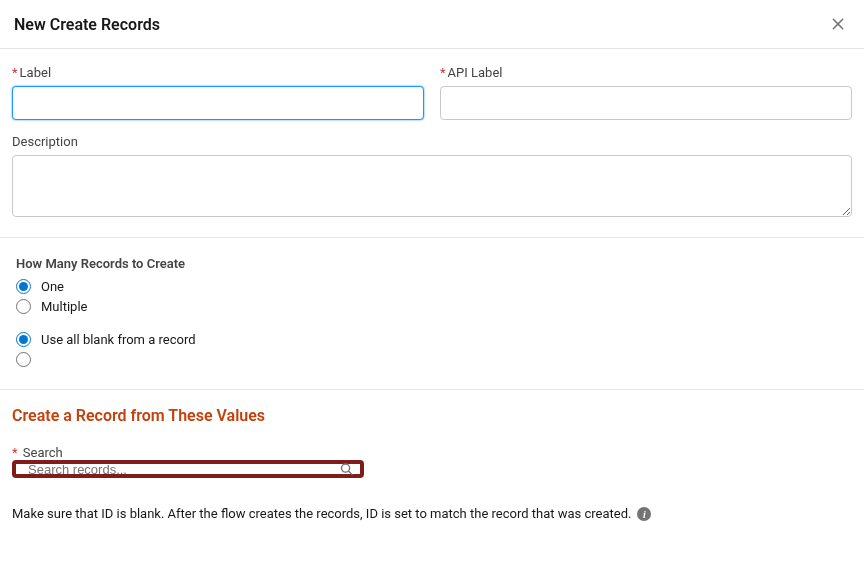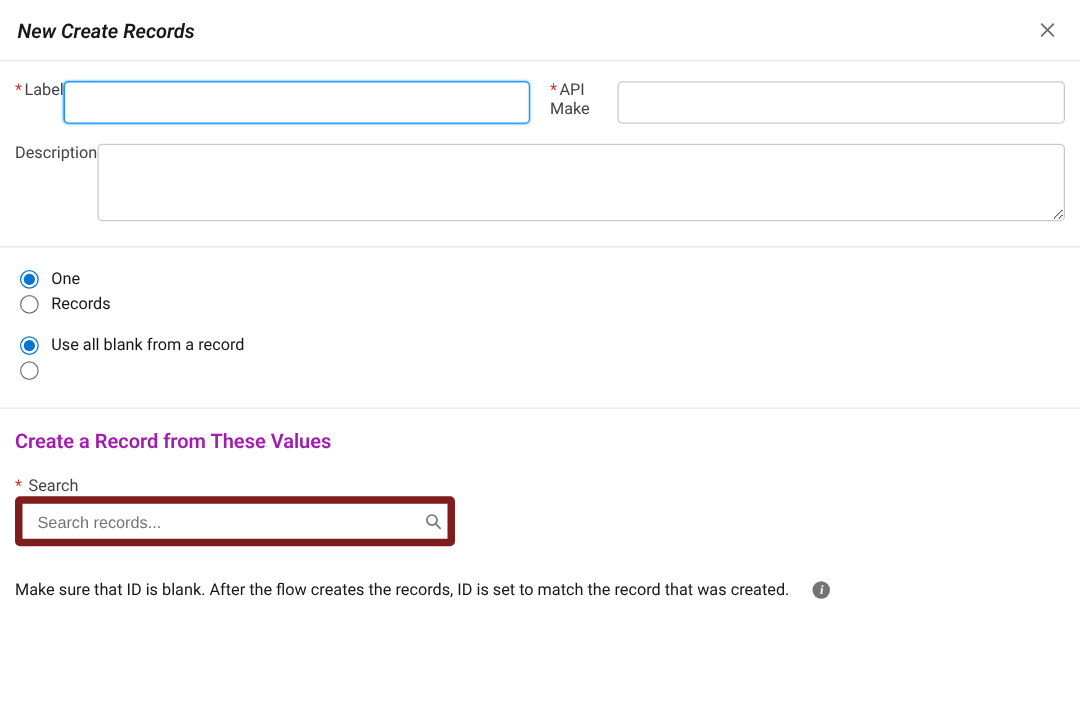--- a/index.html
+++ b/index.html
@@ -18,21 +18,20 @@
       display: flex;
       justify-content: space-between;
       align-items: center;
       padding: 12px 14px 12px 14px;
       border-bottom: 1px solid #e5e5e5;
     }
     .modal-title {
       font-size: 16px;
       font-weight: 600;
       color: #181818;
-      font-style: italic;
     }
     .close-btn {
       background: none;
       border: none;
       cursor: pointer;
       padding: 4px;
       color: #706e6b;
       display: flex;
       align-items: center;
       justify-content: center;
@@ -45,21 +44,21 @@
       padding: 16px 12px 20px 12px;
     }
     .field-row {
       display: flex;
       gap: 16px;
       margin-bottom: 14px;
     }
     .field {
       flex: 1;
       display: flex;
-      flex-direction: row;
+      flex-direction: column;
     }
     .field-label {
       font-size: 13px;
       color: #444;
       margin-bottom: 6px;
     }
     .req-asterisk {
       color: #c23934;
       margin-right: 2px;
     }
@@ -134,31 +133,31 @@
     .radio-text {
       font-size: 13px;
       color: #181818;
     }
     .create-section {
       padding: 16px 12px 10px 12px;
     }
     .section-heading {
       font-size: 16px;
       font-weight: 600;
-      color: #a21caf;
+      color: #c2410c;
       margin-bottom: 20px;
     }
     .combobox-wrapper {
       position: relative;
       width: 352px;
     }
     .combobox-input {
       width: 100%;
-      height: 40px;
-      border: 6px solid #7f1d1d;
+      height: 18px;
+      border: 4px solid #7f1d1d;
       border-radius: 4px;
       padding: 0 34px 0 12px;
       font-size: 13px;
       outline: none;
     }
     .combobox-input::placeholder {
       color: #747474;
     }
     .search-icn {
       position: absolute;
@@ -168,23 +167,23 @@
       color: #747474;
       pointer-events: none;
     }
     .search-icn svg {
       width: 15px;
       height: 15px;
       display: block;
     }
     .helper-row {
       display: flex;
-      align-items: flex-start;
+      align-items: flex-end;
       padding: 14px 12px 0 12px;
-      gap: 19px;
+      gap: 6px;
     }
     .helper-text {
       font-size: 13px;
       color: #181818;
     }
     .info-icon {
       width: 14px;
       height: 14px;
       border-radius: 50%;
       background: #747474;
@@ -218,43 +217,44 @@
 <div class="body-section">
   <div class="field-row">
     <div class="field">
       <label class="field-label">
         <span class="req-asterisk">*</span><span>Label</span>
       </label>
       <input type="text" class="text-input focused" value="" style="">
     </div>
     <div class="field">
       <label class="field-label">
-        <span class="req-asterisk">*</span><span>API Make</span>
+        <span class="req-asterisk">*</span><span>API Label</span>
       </label>
       <input type="text" class="text-input" value="" style="">
     </div>
   </div>
 
   <div class="field">
     <label class="field-label">Description</label>
     <textarea class="textarea-input" style=""></textarea>
   </div>
 </div>
 
 <hr class="divider">
 
 <div class="radio-section">
   <div class="radio-group">
+    <span class="radio-group-label">How Many Records to Create</span>
     <div class="radio-option">
       <span class="radio-circle selected"></span>
       <span class="radio-text">One</span>
     </div>
     <div class="radio-option">
       <span class="radio-circle"></span>
-      <span class="radio-text">Records</span>
+      <span class="radio-text">Multiple</span>
     </div>
   </div>
 
   <div class="radio-group">
     <div class="radio-option">
       <span class="radio-circle selected"></span>
       <span class="radio-text">Use all blank from a record</span>
     </div>
     <div class="radio-option">
       <span class="radio-circle"></span>

